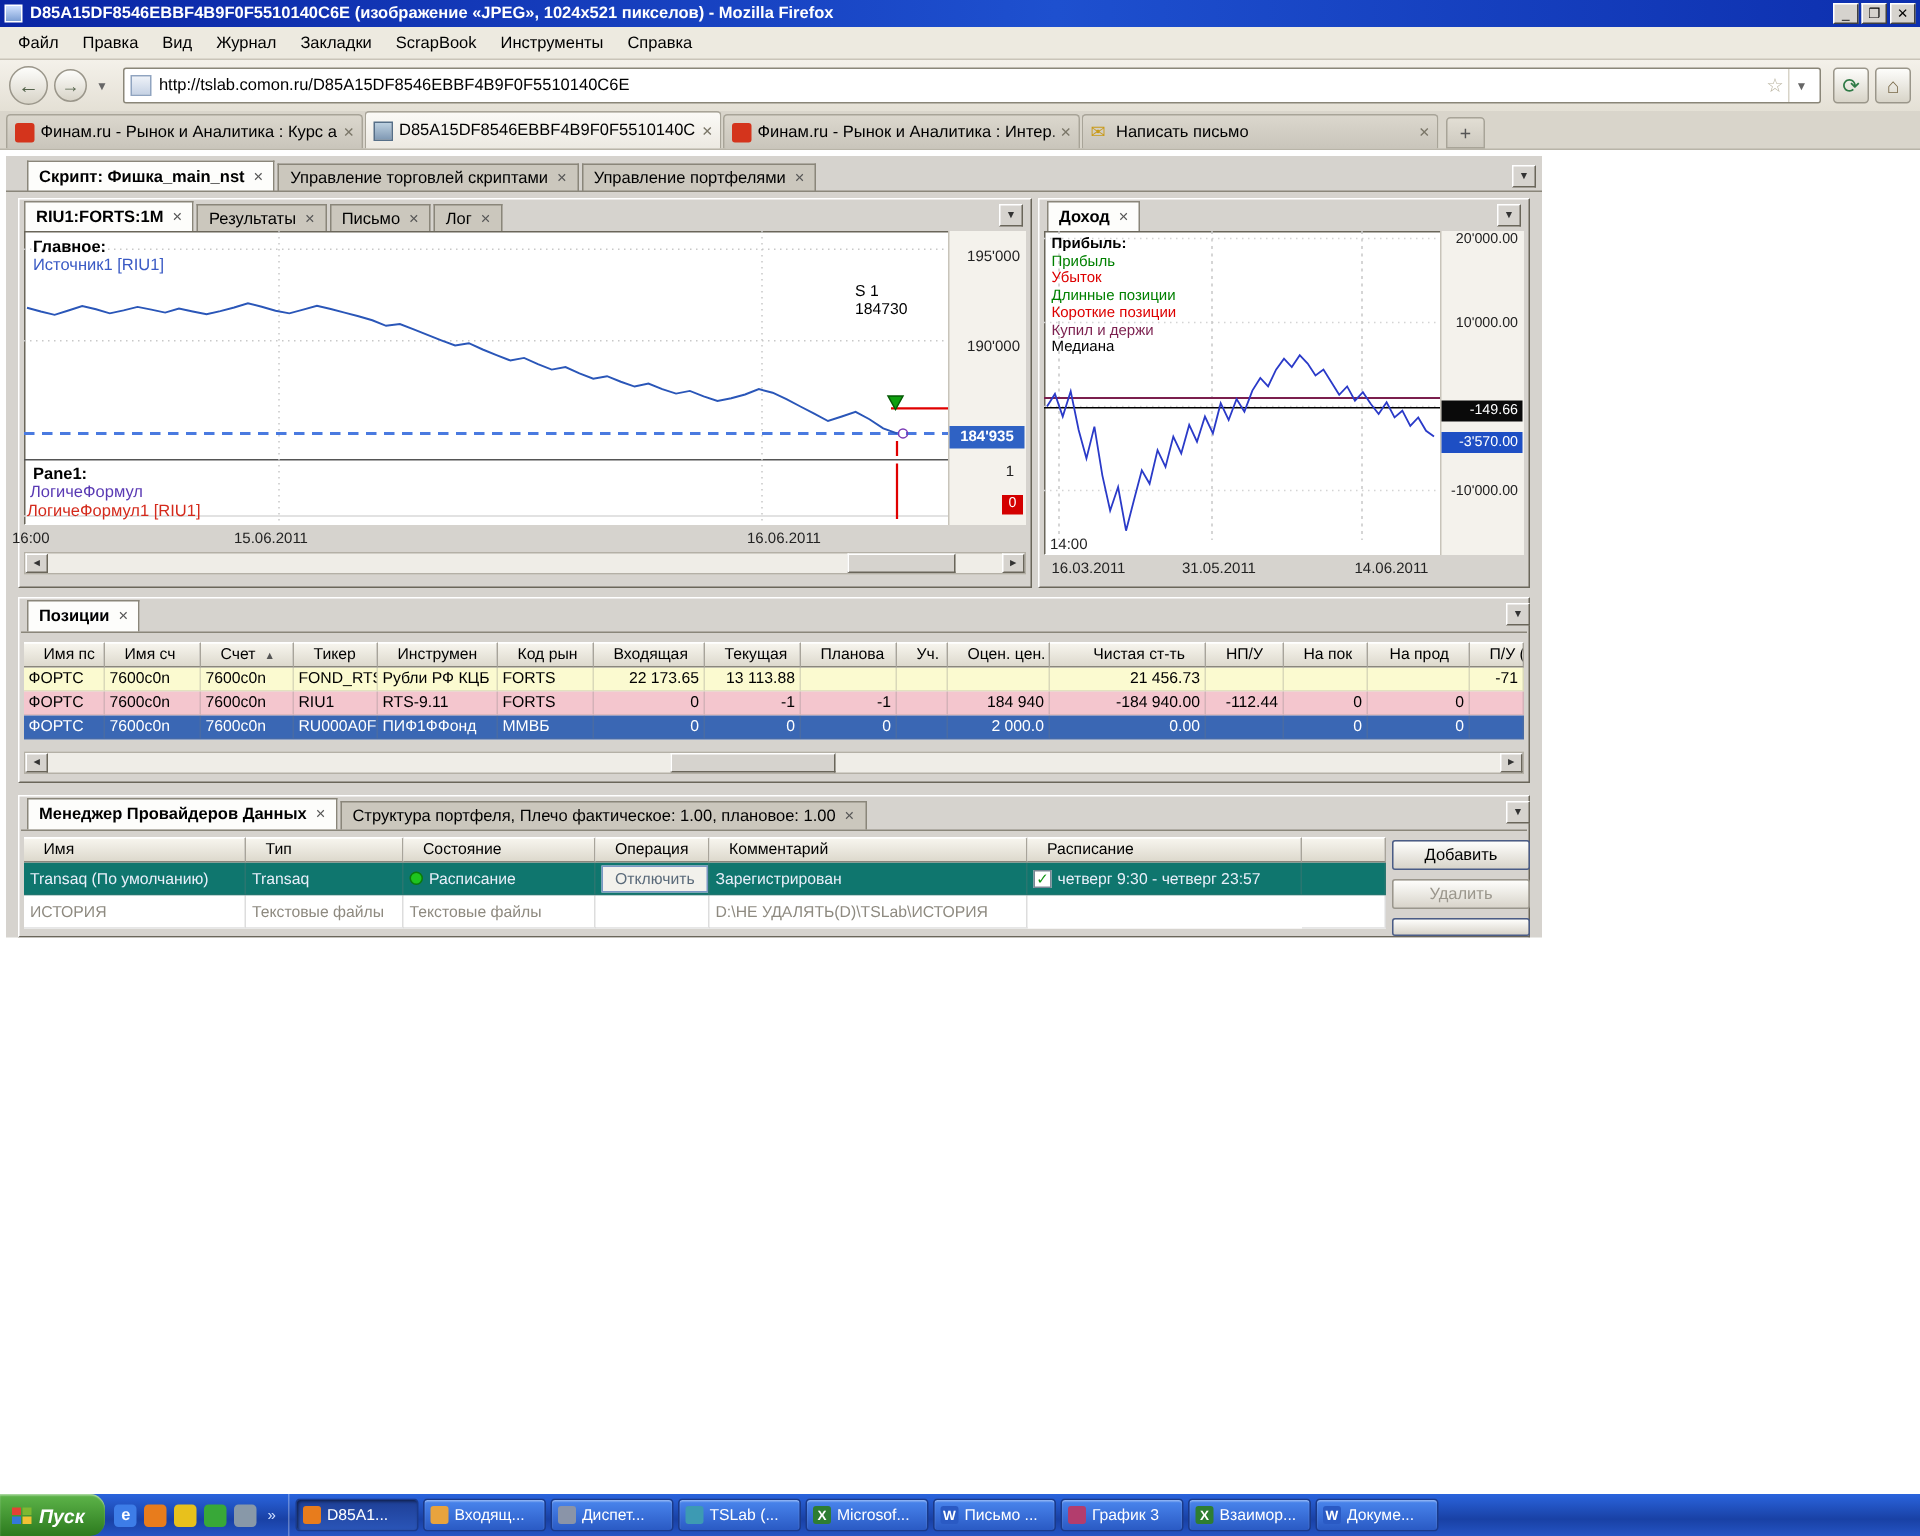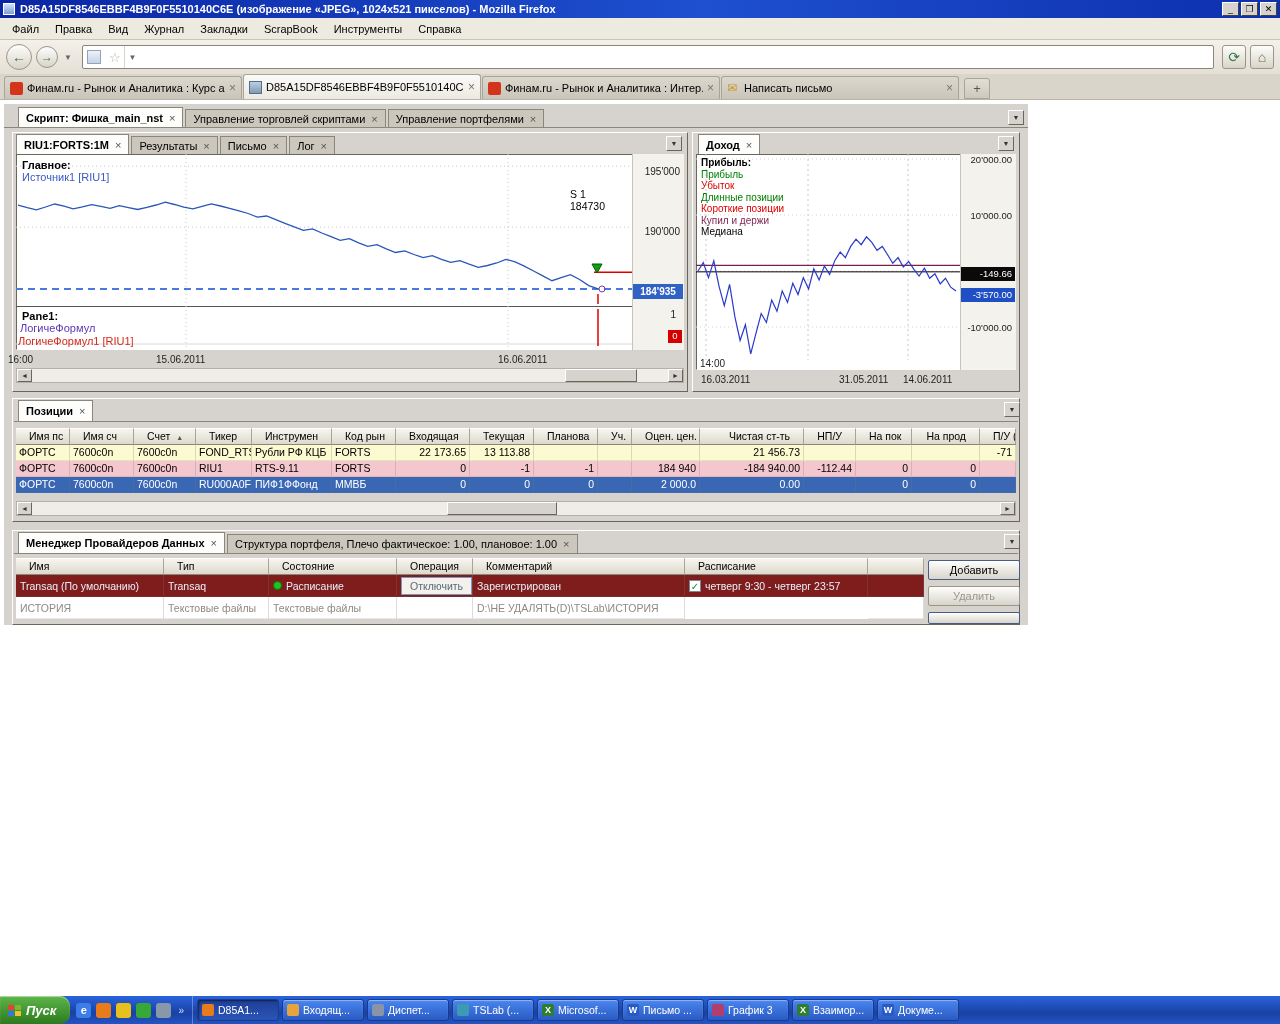--- a/index.html
+++ b/index.html
@@ -71,21 +71,21 @@
 .pos-h{height:17px;line-height:15px;padding:0 13px;background:linear-gradient(#F7F5EE,#DDD9CD);border-right:1px solid #a8a49a;border-bottom:1px solid #8a867c;border-top:1px solid #fff;overflow:hidden;white-space:nowrap;font-size:10.5px;flex-shrink:0}
 .pos-row{display:flex;height:16px}
 .pos-c{height:16px;line-height:15px;padding:0 3px;border-right:1px solid rgba(120,120,120,.25);border-bottom:1px solid rgba(120,120,120,.18);overflow:hidden;white-space:nowrap;font-size:10.5px;flex-shrink:0}
 .num{text-align:right}
 .pos-row.r0{background:#FBFAD0}
 .pos-row.r1{background:#F4C6CE}
 .pos-row.r2{background:#3A67B4;color:#fff}
 .sort{font-size:7px;margin-left:6px;color:#555}
 .prov-row{display:flex;height:22px;background:#fff}
 .prov-c{height:22px;padding:0 4px;border-right:1px solid rgba(120,120,120,.25);border-bottom:1px solid rgba(120,120,120,.18);overflow:hidden;white-space:nowrap;flex-shrink:0;display:flex;align-items:center;gap:4px;font-size:10.5px}
-.prov-row.sel{background:#7f1d1d;color:#E9EFFA}
+.prov-row.sel{background:#0f766e;color:#E9EFFA}
 .prov-row.dim{color:#8e8a80}
 .dot{width:9px;height:9px;border-radius:50%;background:#1ec41e;border:1px solid #0a7a0a;flex:0 0 9px}
 .op-btn{background:#f2f1ec;border:1px solid #7a96c4;color:#5a6a7a;padding:0 8px;line-height:16px;font-size:10.5px}
 .cb{width:12px;height:12px;background:#fff;border:1px solid #7a8694;flex:0 0 12px;font-size:10px;line-height:11px;text-align:center;color:#149414;font-weight:bold}
 .tsbtn{position:absolute;background:linear-gradient(#fefefc,#d8d4ca);border:1px solid #4a5c86;border-radius:2px;text-align:center;line-height:18px;font-size:11px}
 .tsbtn.disabled{color:#9a968c;border-color:#9a968c}
 
 
 .taskbar{position:absolute;left:0;top:996px;width:100%;height:28px;background:linear-gradient(#2a64dd,#1941a5 60%,#2454c4);display:flex;align-items:center}
 .startbtn{height:28px;padding:0 14px 0 8px;background:linear-gradient(#5eb54a,#2c7a1e);border-radius:0 10px 10px 0;color:#fff;font-weight:bold;font-style:italic;font-size:13px;display:flex;align-items:center;gap:5px;box-shadow:inset 0 1px 1px rgba(255,255,255,.5)}
@@ -129,20 +129,21 @@
       <span class="menu-item">Инструменты</span>
       <span class="menu-item">Справка</span>
     </div>
 
   <div class="navbar">
     <span class="navbtn round">←</span>
     <span class="navbtn round small">→</span>
     <span class="navdrop">▼</span>
     <span class="urlfield">
       <span class="pageicon"></span>
+      <span class="urltext">http://tslab.comon.ru/D85A15DF8546EBBF4B9F0F5510140C6E</span>
       <span class="star">☆</span>
       <span class="fielddrop">▼</span>
     </span>
     <span class="navbtn sq">⟳</span>
     <span class="navbtn sq home">⌂</span>
   </div>
 
   <div class="tabstrip">
     <div id="fx-tabs" style="display:flex;align-items:flex-end">
         <div class="fx-tab">
@@ -286,21 +287,21 @@
           <div class="leg-item" style="color: rgb(0, 0, 0);">Медиана</div>
         </div>
       <div class="axis-strip" style="left:956px;top:50px;width:56px;height:216px"></div>
       <div class="axsmall" style="left:956px;top:50px">20'000.00</div>
       <div class="axsmall" style="left:956px;top:106px">10'000.00</div>
       <div class="axsmall" style="left:956px;top:218px">-10'000.00</div>
       <div class="blackbox" style="left:957px;top:163px;width:54px;height:14px">-149.66</div>
       <div class="bluebox" style="left:957px;top:184px;width:54px;height:14px">-3'570.00</div>
       <div class="xlab" style="left:696px;top:254px">14:00</div>
       <div class="xlab" style="left:697px;top:270px">16.03.2011</div>
-      <div class="xlab" style="left:835px;top:270px">31.05.2011</div>
+      <div class="xlab" style="left:784px;top:270px">31.05.2011</div>
       <div class="xlab" style="left:899px;top:270px">14.06.2011</div>
 
       <div class="panelbox" style="left:8px;top:294px;width:1008px;height:124px"></div>
       <div class="ts-tabrow" id="pos-tab" style="left:14px;top:296px">
           <div class="ts-tab active">
             <span>Позиции</span>
             <span class="ts-close">×</span>
           </div>
         </div>
       <div class="hline" style="left:10px;top:317px;width:1004px"></div>

